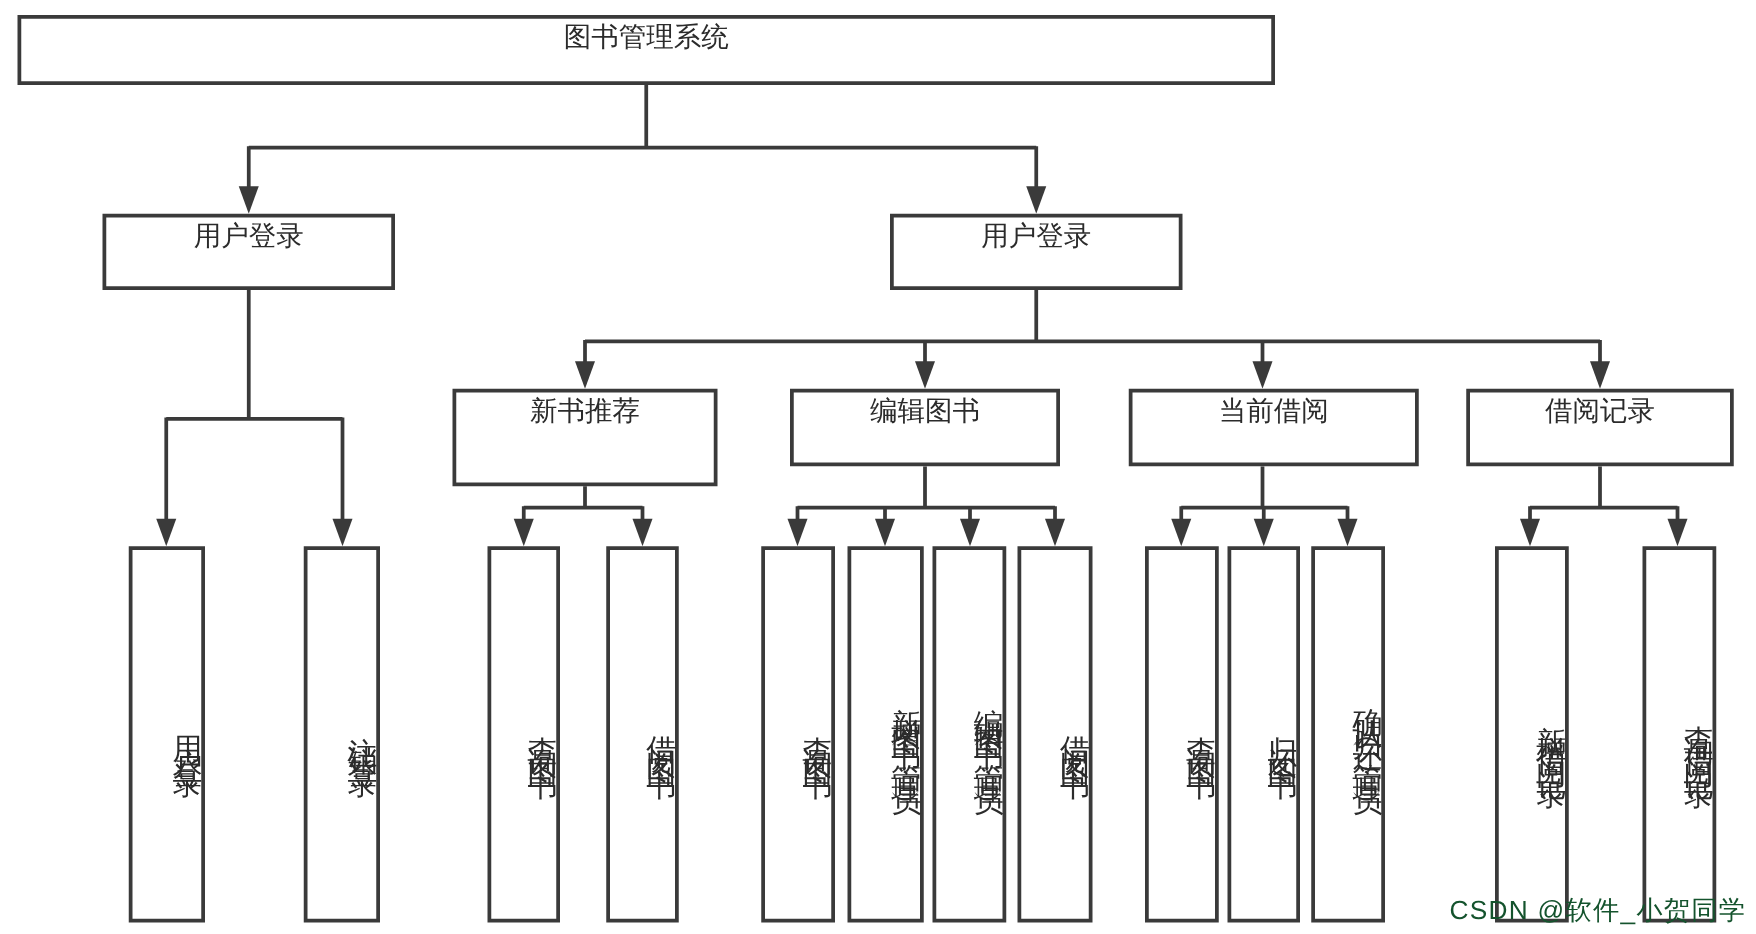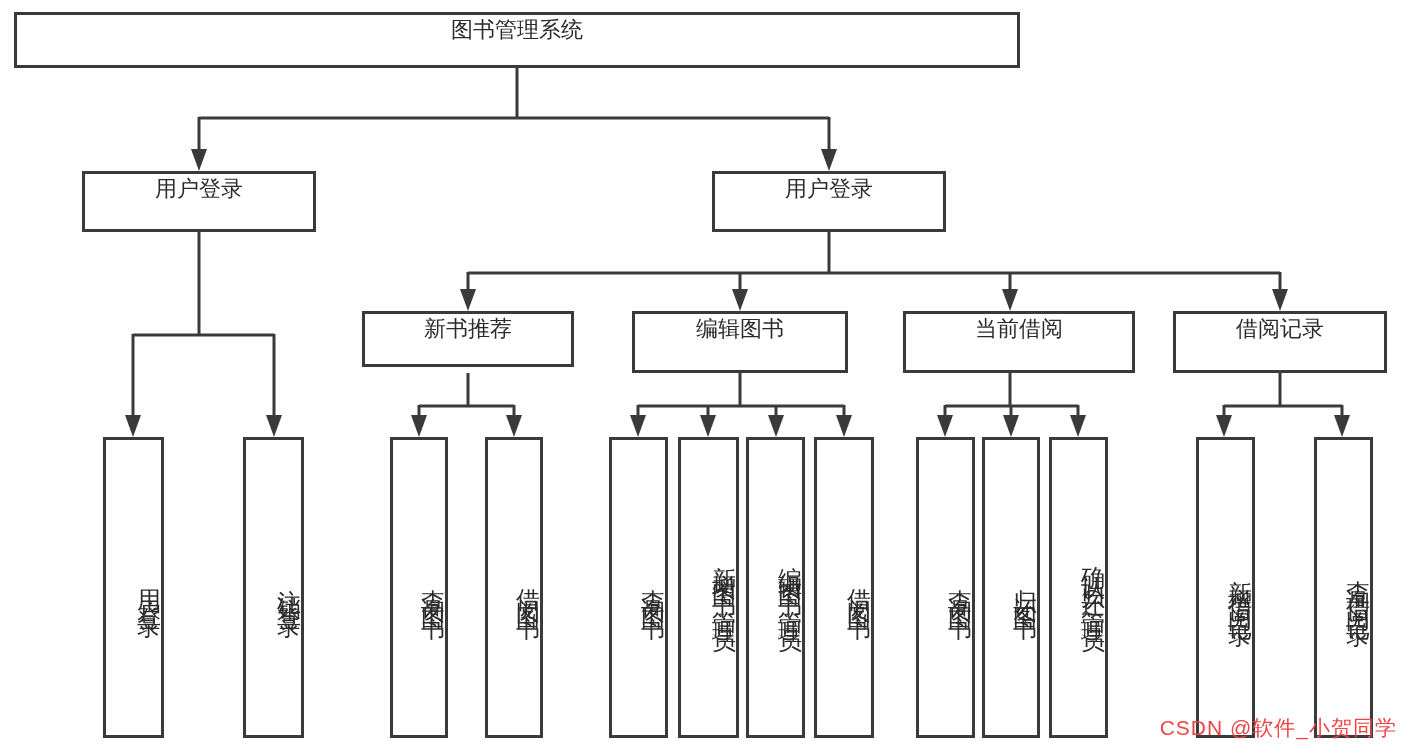--- a/index.html
+++ b/index.html
@@ -26,21 +26,21 @@
     writing-mode:vertical-rl;
     text-orientation:upright;
     font-size:24px;
     letter-spacing:9px;
     line-height:1;
   }
   .watermark{
     position:absolute;
     right:8px;bottom:5px;
     font-size:21px;
-    color:#ef4444;
+    color:#14532d;
     letter-spacing:1px;
     z-index:3;
     white-space:nowrap;
   }
 </style>
 </head>
 <body>
 
 <div class="canvas">
 
@@ -103,21 +103,21 @@
     <span>图书管理系统</span>
   </div>
 
   <div class="node" style="left:82px;top:171px;width:234px;height:61px">
     <span>用户登录</span>
   </div>
   <div class="node" style="left:712px;top:171px;width:234px;height:61px">
     <span>用户登录</span>
   </div>
 
-  <div class="node" style="left:362px;top:311px;width:212px;height:56px">
+  <div class="node" style="left:362px;top:311px;width:212px;height:78px">
     <span>新书推荐</span>
   </div>
   <div class="node" style="left:632px;top:311px;width:216px;height:62px">
     <span>编辑图书</span>
   </div>
   <div class="node" style="left:903px;top:311px;width:232px;height:62px">
     <span>当前借阅</span>
   </div>
   <div class="node" style="left:1173px;top:311px;width:214px;height:62px">
     <span>借阅记录</span>

